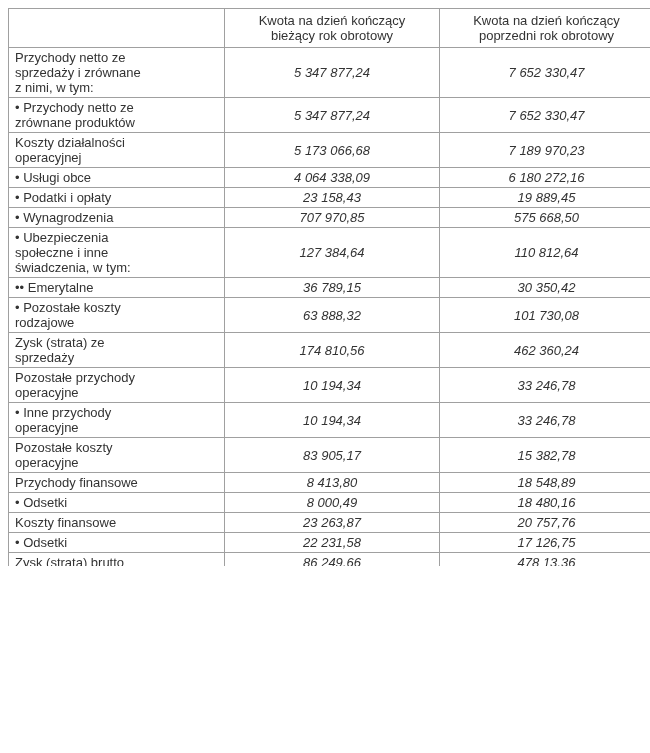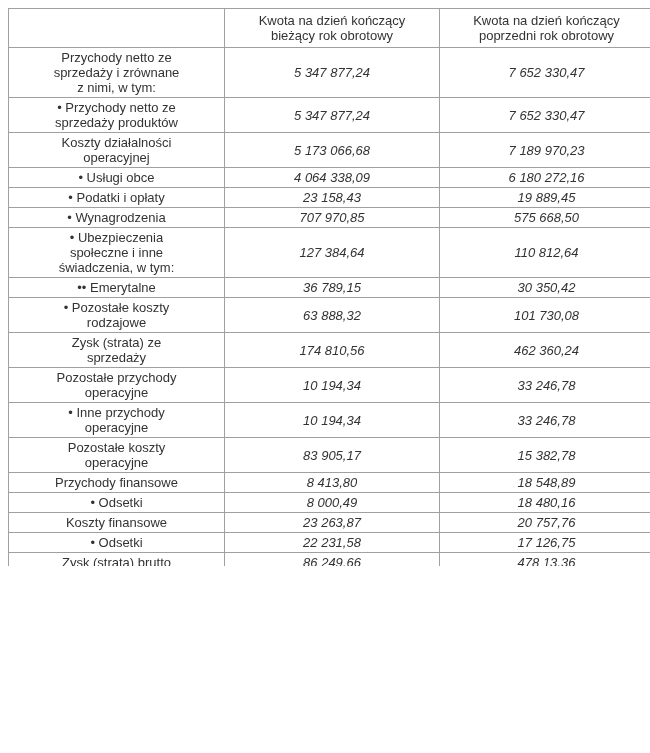--- a/index.html
+++ b/index.html
@@ -33,21 +33,21 @@
     overflow: hidden;
   }
   table.fin-table th {
     font-weight: normal;
     text-align: center;
     white-space: pre-line;
     padding-top: 4px;
     padding-bottom: 4px;
   }
   td.label-cell {
-    text-align: center;
+    text-align: left;
     white-space: pre-line;
     padding-left: 7px;
   }
   td.num-cell {
     text-align: center;
     white-space: nowrap;
     font-style: italic;
   }
 </style>
 </head>
@@ -72,21 +72,21 @@
     <tbody id="rows">
         <tr>
     <td class="label-cell">Przychody netto ze
 sprzedaży i zrównane
 z nimi, w tym:</td>
     <td class="num-cell">5 347 877,24</td>
     <td class="num-cell">7 652 330,47</td>
   </tr>
         <tr>
     <td class="label-cell">• Przychody netto ze
-sprzedaży produktów</td>
+zrównane produktów</td>
     <td class="num-cell">5 347 877,24</td>
     <td class="num-cell">7 652 330,47</td>
   </tr>
         <tr>
     <td class="label-cell">Koszty działalności
 operacyjnej</td>
     <td class="num-cell">5 173 066,68</td>
     <td class="num-cell">7 189 970,23</td>
   </tr>
         <tr>

